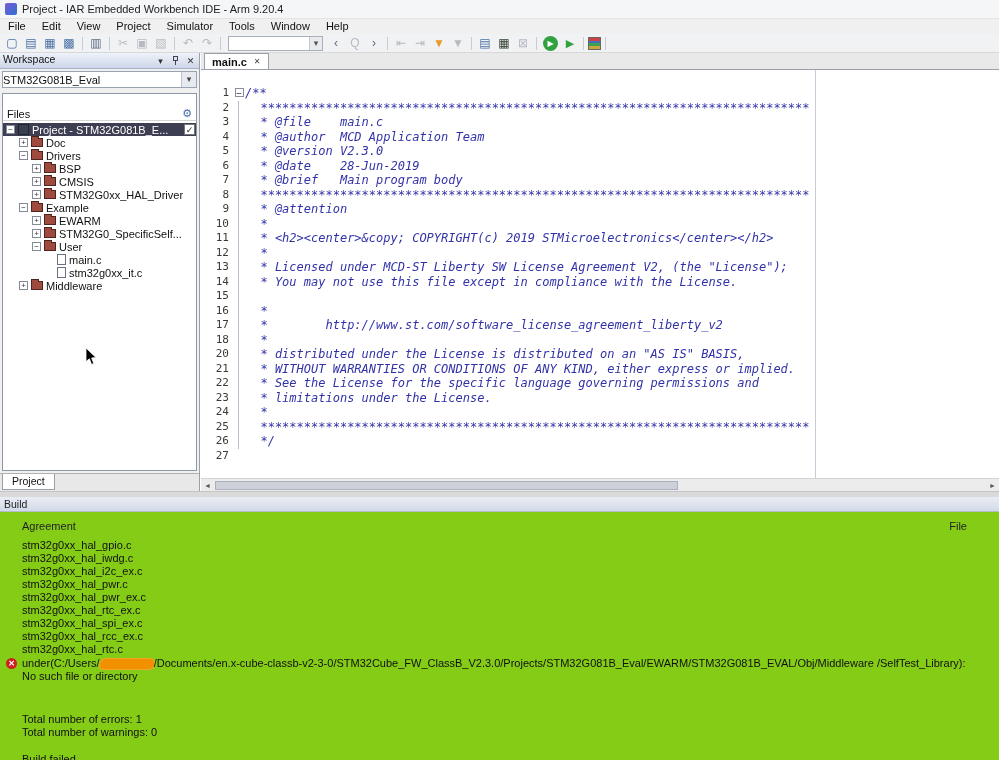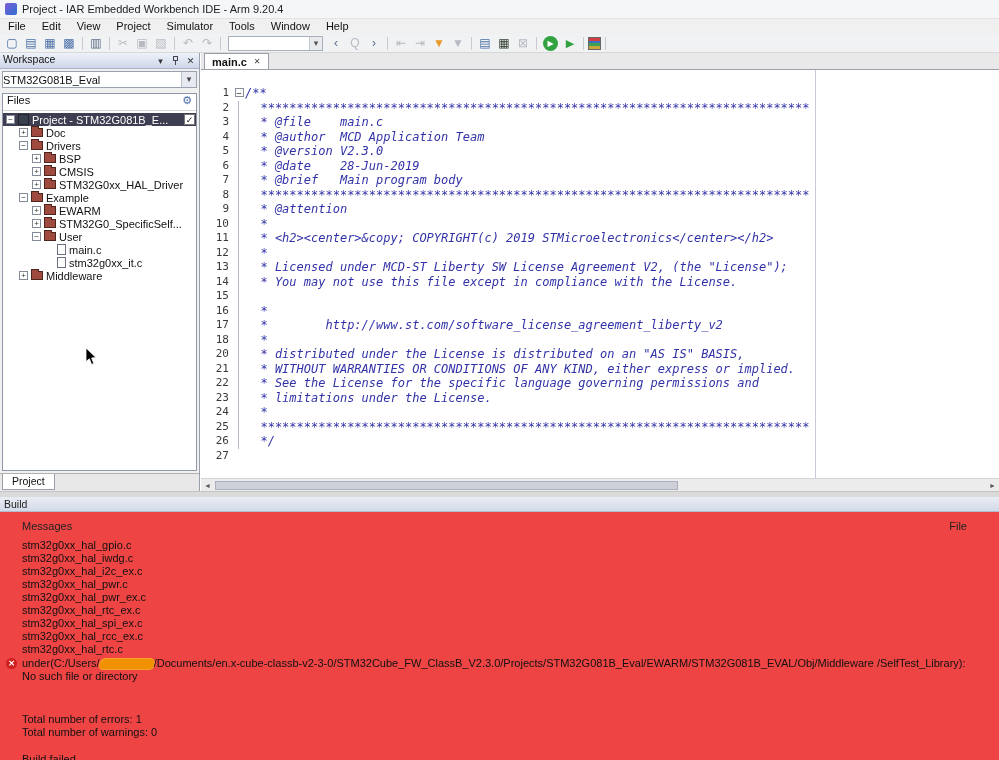--- a/index.html
+++ b/index.html
@@ -30,21 +30,21 @@
   .left-panel{position:absolute;top:53px;left:0;width:200px;height:438px;background:#f0f0f0;border-right:1px solid #9aa0aa}
   .ws-header{height:16px;background:linear-gradient(#eef2fa,#cdd6e8);border-bottom:1px solid #a8b2c6;display:flex;padding:0 3px;font-size:10.5px}
   .ws-btns{margin-left:auto;display:flex;align-items:center;gap:4px}
   .ws-btn{font-size:9px;color:#333;width:11px;text-align:center;cursor:default}
   .pin{display:inline-flex;flex-direction:column;align-items:center}
   .pin-head{width:5px;height:5px;border:1px solid #445;background:#dde4f0}
   .pin-stem{width:1px;height:4px;background:#445}
   .ws-combo{height:17px;margin:2px 2px 2px 2px;background:#fff;border:1px solid #9aa2b0;display:flex;align-items:center;padding-left:0;font-size:11px;position:relative}
   .combo-btn{position:absolute;right:0;top:0;bottom:0;width:15px;background:#e6e9ef;border-left:1px solid #bcc2cc;font-size:9px;line-height:15px;text-align:center;color:#444}
   .files-panel{position:absolute;top:40px;left:2px;right:2px;bottom:20px;background:#fff;border:1px solid #8f98a8}
-  .files-header{height:17px;border-bottom:1px solid #d6d6d6;display:flex;align-items:flex-start;padding:0 4px;font-size:11px}
+  .files-header{height:27px;border-bottom:1px solid #d6d6d6;display:flex;align-items:flex-end;padding:0 4px;font-size:11px}
   .gear{margin-left:auto;color:#4a6da7;font-size:11px}
   .tree{padding-top:2px;overflow:hidden}
   .tree-row{height:13px;display:flex;align-items:center;white-space:nowrap;position:relative;padding-right:15px;cursor:default}
   .expander{width:9px;height:9px;border:1px solid #848b98;background:#fff;font-size:8px;line-height:7px;text-align:center;margin-right:3px;flex:none;color:#333}
   .expander.none{visibility:hidden}
   .node-icon{flex:none;margin-right:3px}
   .icon-folder{width:12px;height:9px;background:#9e4a3e;border:1px solid #4d241e;position:relative}
   .icon-folder::before{content:"";position:absolute;top:-3px;left:-1px;width:6px;height:2px;background:#9e4a3e;border:1px solid #4d241e;border-bottom:none}
   .icon-file{width:9px;height:11px;background:#fff;border:1px solid #6a7080}
   .icon-project{width:11px;height:11px;background:#384050;border:1px solid #20242c}
@@ -67,21 +67,21 @@
   .fold-open{width:9px;height:9px;border:1px solid #8890a0;margin:2px 1.5px 0;line-height:8px;font-size:9px;text-align:center;color:#333;cursor:default}
   .fold-line{border-left:1px solid #b8bcc8;margin-left:5px;width:8px}
   .code{color:#3232a8;font-style:italic}
   .hscroll{position:absolute;left:0;right:0;bottom:0;height:13px;background:#ececec;border-top:1px solid #d4d4d4;display:flex;align-items:center}
   .sb-arrow{width:13px;font-size:7px;color:#555;text-align:center;flex:none}
   .sb-arrow.right{margin-left:auto}
   .sb-thumb{height:9px;background:#cdd0d8;border:1px solid #aab0bc;width:58%;margin-left:1px;flex:none}
 
   
   .splitter{position:absolute;top:491px;left:0;right:0;height:6px;background:#dadada;border-top:1px solid #c4c4c4}
-  .build-panel{position:absolute;top:497px;left:0;right:0;bottom:0;background:#ef4444}
+  .build-panel{position:absolute;top:497px;left:0;right:0;bottom:0;background:#84cc16}
   .build-header{height:15px;background:linear-gradient(#e9edf5,#d3dae8);border-bottom:1px solid #b3bdd0;font-size:10.5px;padding:1px 0 0 4px;color:#222}
   .build-content{position:absolute;top:15px;left:0;right:0;bottom:0;padding:8px 14px 0 22px;font-size:11px;line-height:13px;overflow:hidden}
   .build-cols{position:relative;margin-bottom:6px;color:#222}
   .col-file{position:absolute;right:18px;top:0;cursor:default}
   .msg-row{height:13px;cursor:default}
   .error-row{position:relative;margin-left:-16px;padding-left:16px;margin-top:1px;max-width:975px}
   .err-icon{position:absolute;left:0;top:1px;width:11px;height:11px;border-radius:50%;background:#cf1f1f;color:#fff;font-size:8px;line-height:11px;text-align:center;font-weight:bold}
   .redact{display:inline-block;width:54px;height:10px;vertical-align:-2px;background:#f29100;border-radius:6px 4px 5px 3px;box-shadow:0 0 0 1px #f3a52a}
   .totals{margin-top:30px}
   .status{margin-top:14px}
@@ -282,21 +282,21 @@
     <span class="sb-arrow right">►</span>
   </div>
 </div>
 
 <div class="splitter"></div>
 
 <div class="build-panel">
   <div class="build-header">Build</div>
   <div class="build-content">
     <div class="build-cols">
-      <span>Messages</span>
+      <span>Agreement</span>
       <span class="col-file">File</span>
     </div>
     <div>
         <div class="msg-row">stm32g0xx_hal_gpio.c</div>
         <div class="msg-row">stm32g0xx_hal_iwdg.c</div>
         <div class="msg-row">stm32g0xx_hal_i2c_ex.c</div>
         <div class="msg-row">stm32g0xx_hal_pwr.c</div>
         <div class="msg-row">stm32g0xx_hal_pwr_ex.c</div>
         <div class="msg-row">stm32g0xx_hal_rtc_ex.c</div>
         <div class="msg-row">stm32g0xx_hal_spi_ex.c</div>

